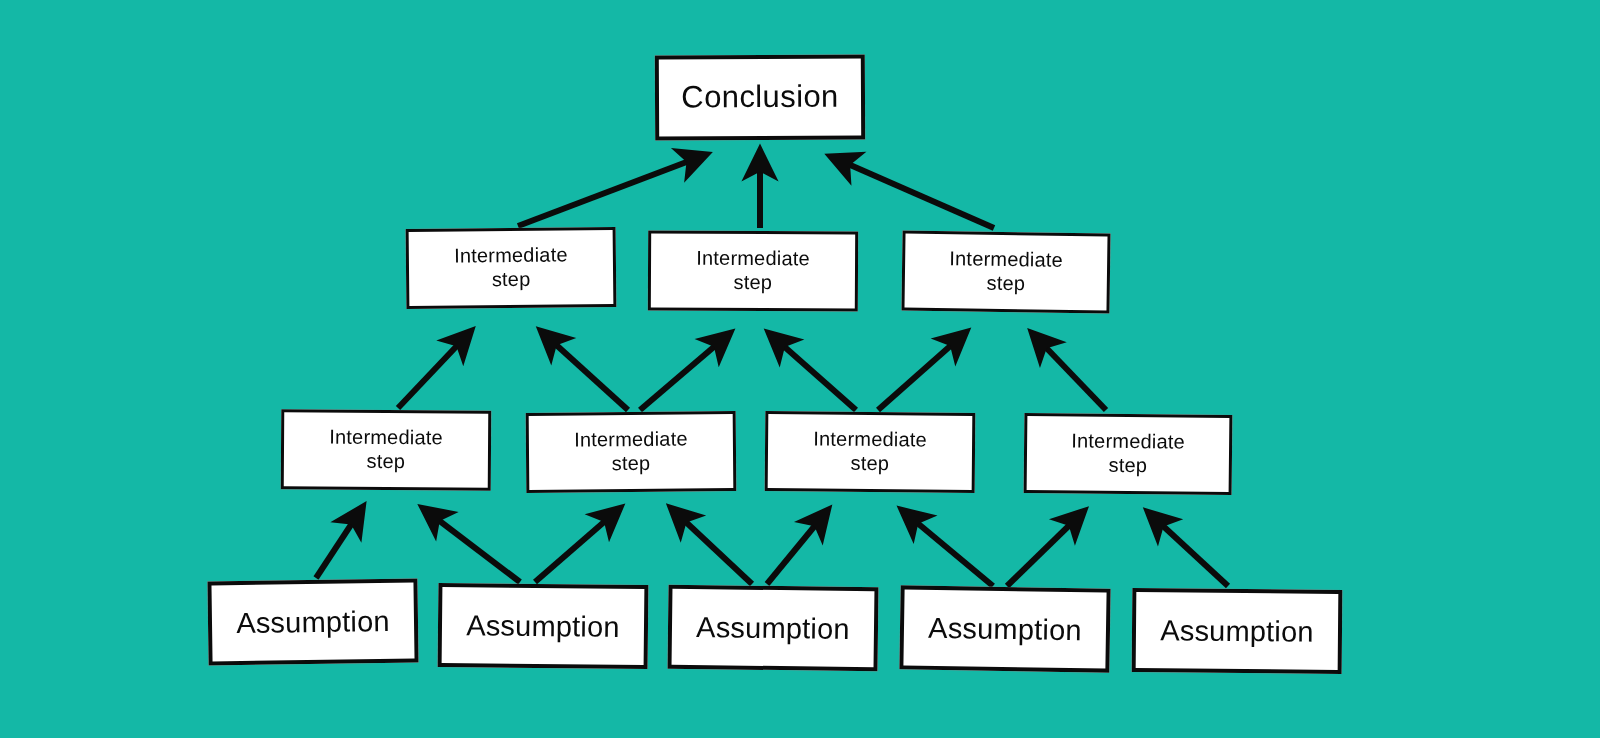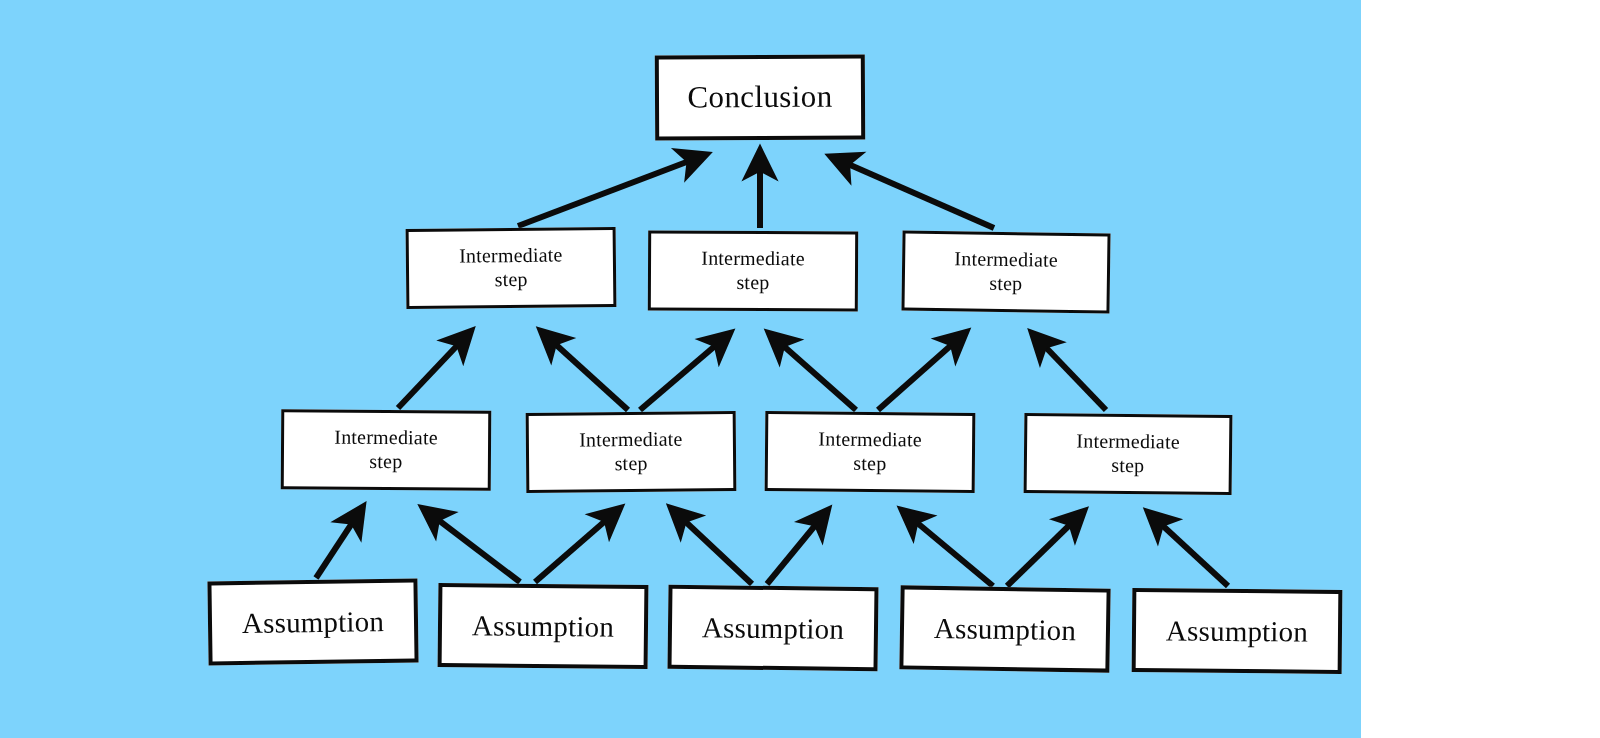--- a/index.html
+++ b/index.html
@@ -2,25 +2,25 @@
 <html><head>
 <meta charset="utf-8">
 <style>
   html, body {
     margin: 0;
     padding: 0;
     background: #ffffff;
   }
   #canvas {
     position: relative;
-    width: 1361px;
+    width: 1600px;
     height: 738px;
-    background: #7dd3fc;
+    background: #14b8a6;
     overflow: hidden;
-    font-family: Liberation Serif, serif;
+    font-family: Liberation Sans, sans-serif;
   }
   #edges {
     position: absolute;
     left: 0;
     top: 0;
     width: 1600px;
     height: 738px;
     pointer-events: none;
   }
   .node {

